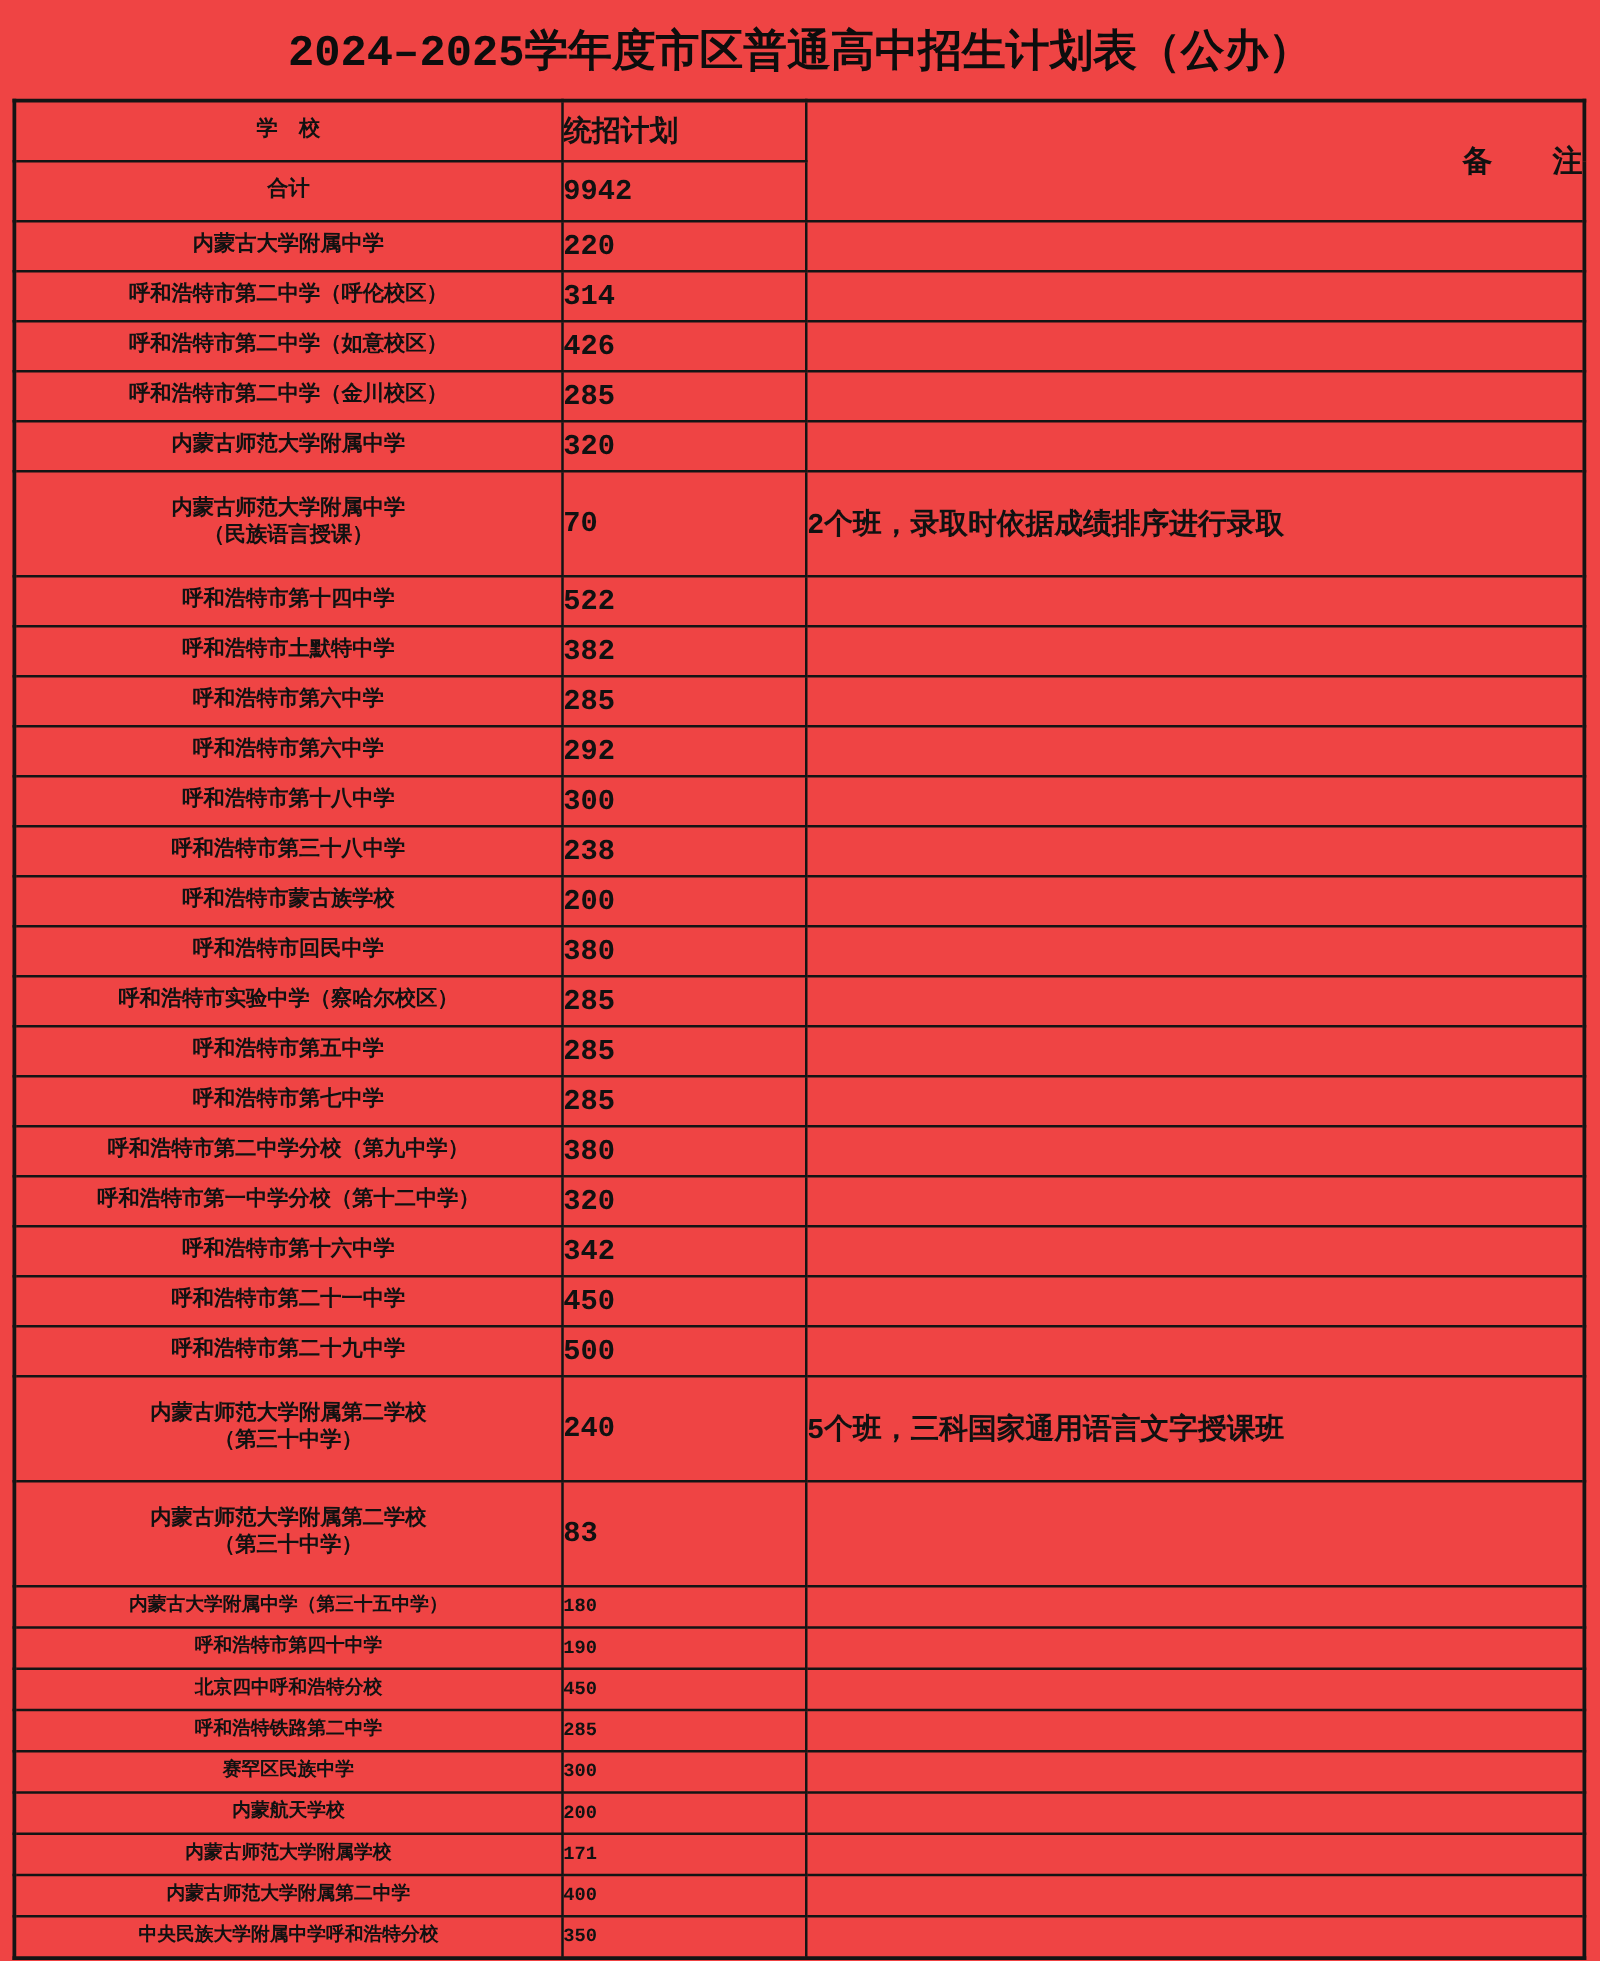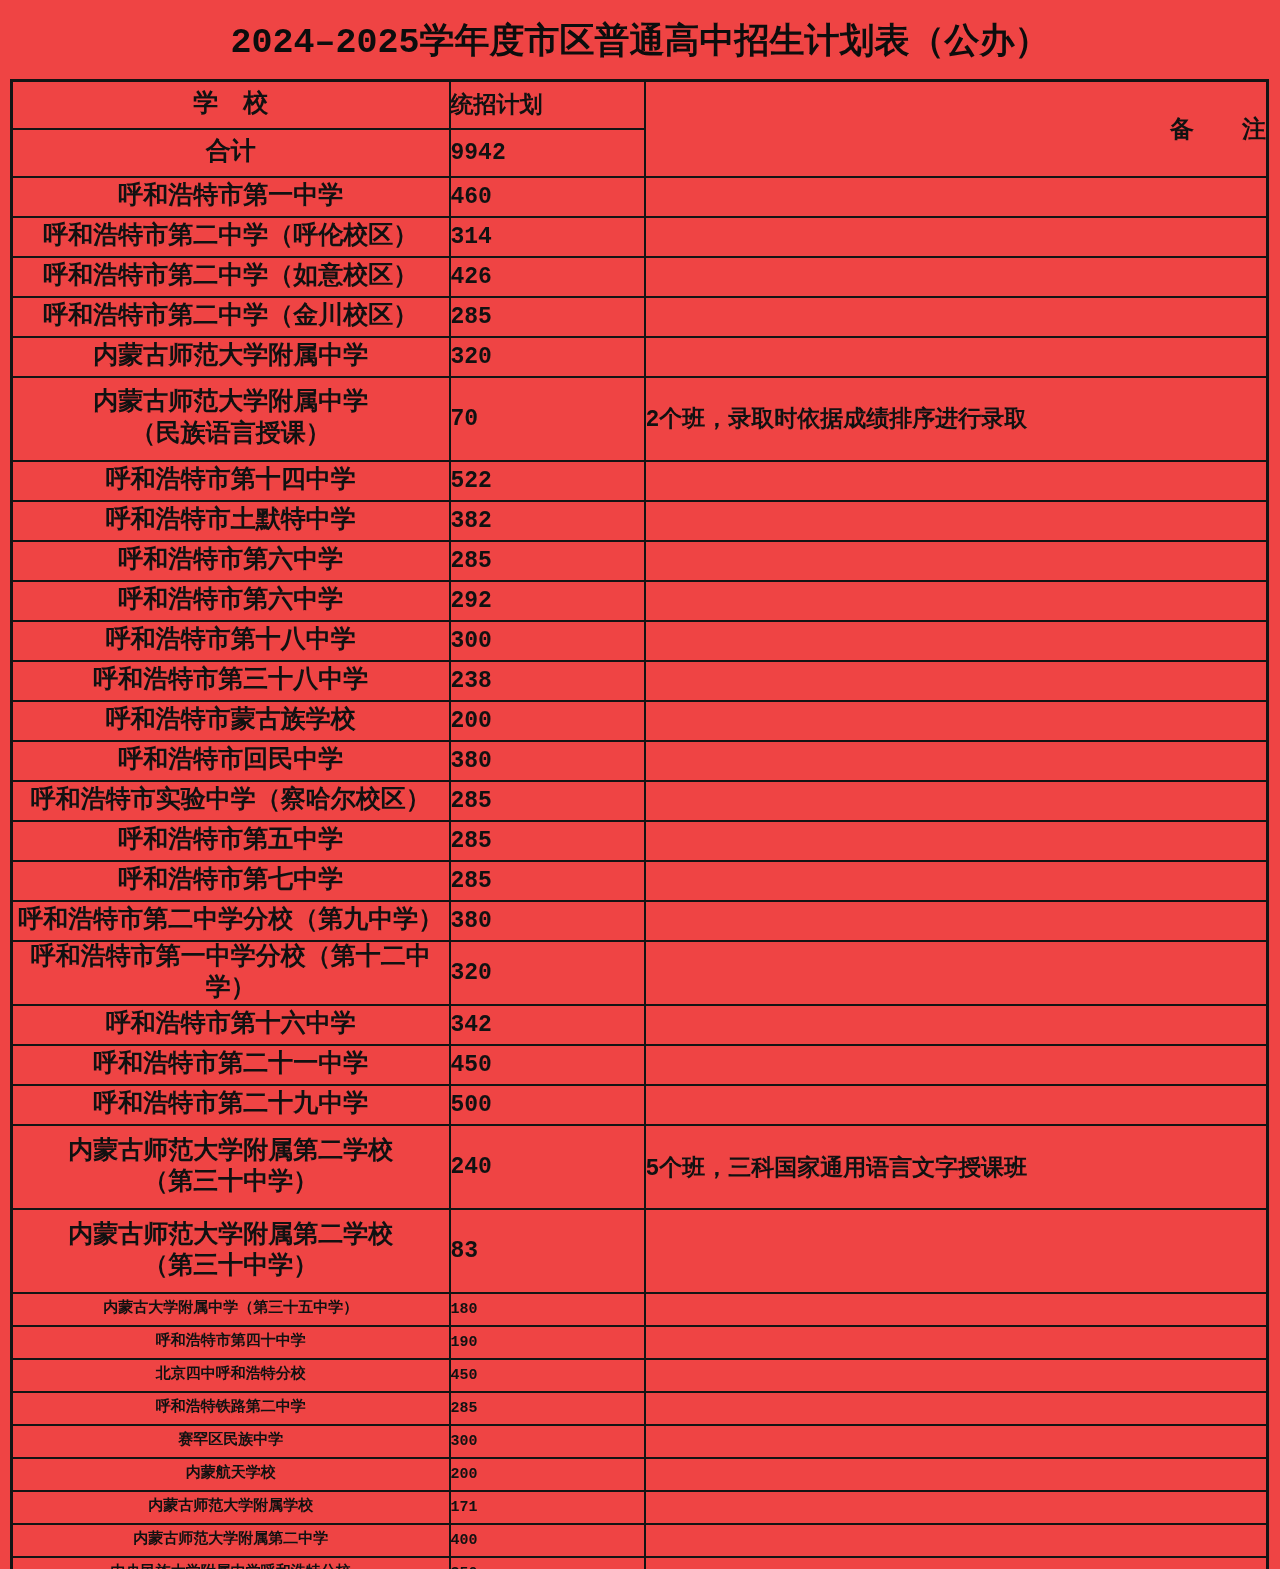--- a/index.html
+++ b/index.html
@@ -47,21 +47,21 @@
     font-size: 24px;
     text-align: center;
   }
   .total-row td {
     height: 46px;
     font-size: 24px;
     text-align: center;
   }
   td.school, th.school-h {
     text-align: center;
-    font-size: 25px;
+    font-size: 17px;
     white-space: pre-line;
     line-height: 1.25;
   }
   td.plan, th.plan-h {
     text-align: left;
     font-size: 23px;
   }
   td.remark {
     text-align: left;
     font-size: 23px;
@@ -96,22 +96,22 @@
         <th class="plan-h">统招计划</th>
         <th class="remark-h" rowspan="2">备　　注</th>
       </tr>
       <tr class="total-row">
         <td class="school">合计</td>
         <td class="plan">9942</td>
       </tr>
     </thead>
     <tbody>
         <tr class="r-std">
-          <td class="school">呼和浩特市第一中学</td>
-          <td class="plan">460</td>
+          <td class="school">内蒙古大学附属中学</td>
+          <td class="plan">220</td>
           <td class="remark"></td>
         </tr>
         <tr class="r-std">
           <td class="school">呼和浩特市第二中学（呼伦校区）</td>
           <td class="plan">314</td>
           <td class="remark"></td>
         </tr>
         <tr class="r-std">
           <td class="school">呼和浩特市第二中学（如意校区）</td>
           <td class="plan">426</td>

